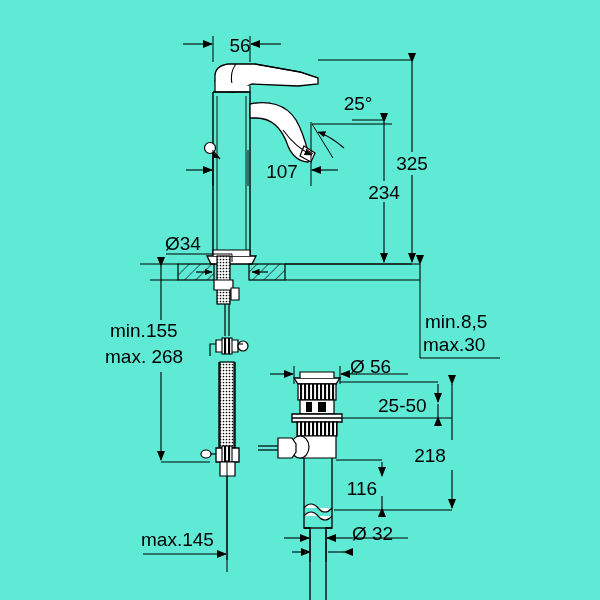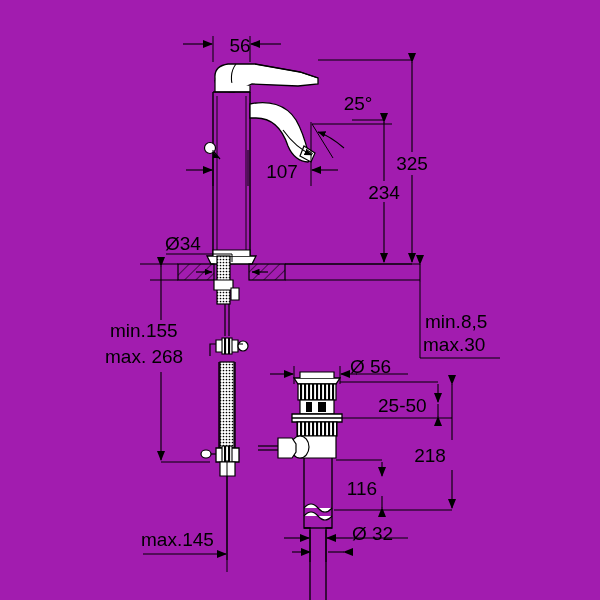--- a/index.html
+++ b/index.html
@@ -1,17 +1,17 @@
 <!DOCTYPE html>
 <html><head>
 <meta charset="utf-8">
 <style>
   html,body{margin:0;padding:0;background:#ffffff;}
   body{width:600px;height:600px;font-family:"Liberation Sans",sans-serif;color:#000;}
-  #stage{position:relative;width:600px;height:600px;overflow:hidden;background:#a21caf;}
+  #stage{position:relative;width:600px;height:600px;overflow:hidden;background:#5eead4;}
   svg#drawing{position:absolute;left:0;top:0;width:600px;height:600px;display:block;}
   .dimtext{font-family:"Liberation Sans",sans-serif;font-size:19px;fill:#000;}
 </style>
 </head>
 <body>
 
 <div id="stage">
 
   <svg id="drawing" viewBox="0 0 600 600">
     <defs>

